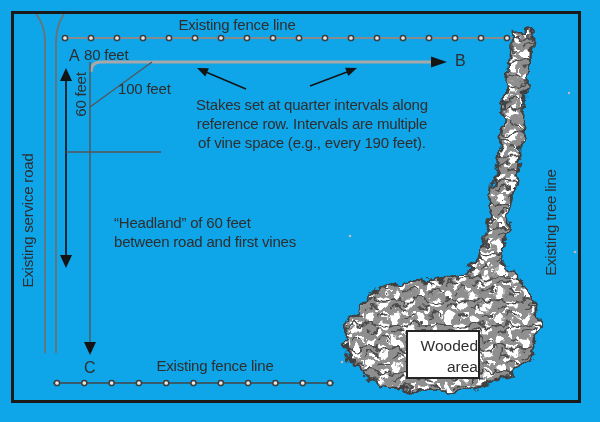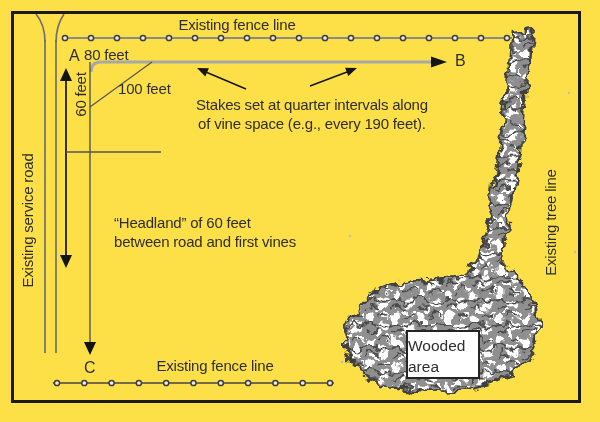--- a/index.html
+++ b/index.html
@@ -1,33 +1,33 @@
 <!DOCTYPE html>
 <html><head>
 <meta charset="utf-8">
 <style>
   html,body{margin:0;padding:0;background:#fff;}
   #stage{
-    position:relative;width:600px;height:422px;background:#fde047;overflow:hidden;
+    position:relative;width:600px;height:422px;background:#0ea5e9;overflow:hidden;
     font-family:"Liberation Sans", sans-serif;color:#2e2e2e;
   }
   #frame{
     position:absolute;left:11px;top:11px;width:570px;height:392px;
     border:3px solid #1a1a1a;box-sizing:border-box;z-index:4;pointer-events:none;
   }
   .lbl{position:absolute;white-space:nowrap;z-index:3;letter-spacing:-0.2px;}
   .f15{font-size:15px;}
   .f16{font-size:16px;}
   .rot{transform:rotate(-90deg);text-align:center;}
   .note{line-height:19px;}
   #svgart{position:absolute;left:0;top:0;z-index:2;}
   #wooded-box{
     position:absolute;left:406px;top:330px;width:74px;height:49px;z-index:3;
     background:#fff;border:2px solid #242424;box-sizing:border-box;
-    text-align:left;font-size:15.5px;line-height:21px;padding-top:3px;
+    text-align:right;font-size:15.5px;line-height:21px;padding-top:3px;
   }
 </style>
 </head>
 <body>
 
 <div id="stage">
 
   <div id="frame"></div>
 
   <svg id="svgart" width="600" height="422" viewBox="0 0 600 422">
@@ -154,20 +154,21 @@
   <div class="lbl f16" style="left:84px;top:359px;">C</div>
 
   <div class="lbl f15" style="left:135px;top:357px;width:160px;text-align:center;">Existing fence line</div>
 
   <div class="lbl f15 rot" style="left:-74px;top:212px;width:202px;">Existing service road</div>
 
   <div class="lbl f15 rot" style="left:450px;top:214px;width:200px;">Existing tree line</div>
 
   <div class="lbl f15 note" style="left:196px;top:95px;text-align:center;">
     <div>Stakes set at quarter intervals along</div>
+    <div>reference row. Intervals are multiple</div>
     <div>of vine space (e.g., every 190 feet).</div>
   </div>
 
   <div class="lbl f15 note" style="left:114px;top:213px;">
     <div>“Headland” of 60 feet</div>
     <div>between road and first vines</div>
   </div>
 
   <div id="wooded-box">
     <div>Wooded</div>

